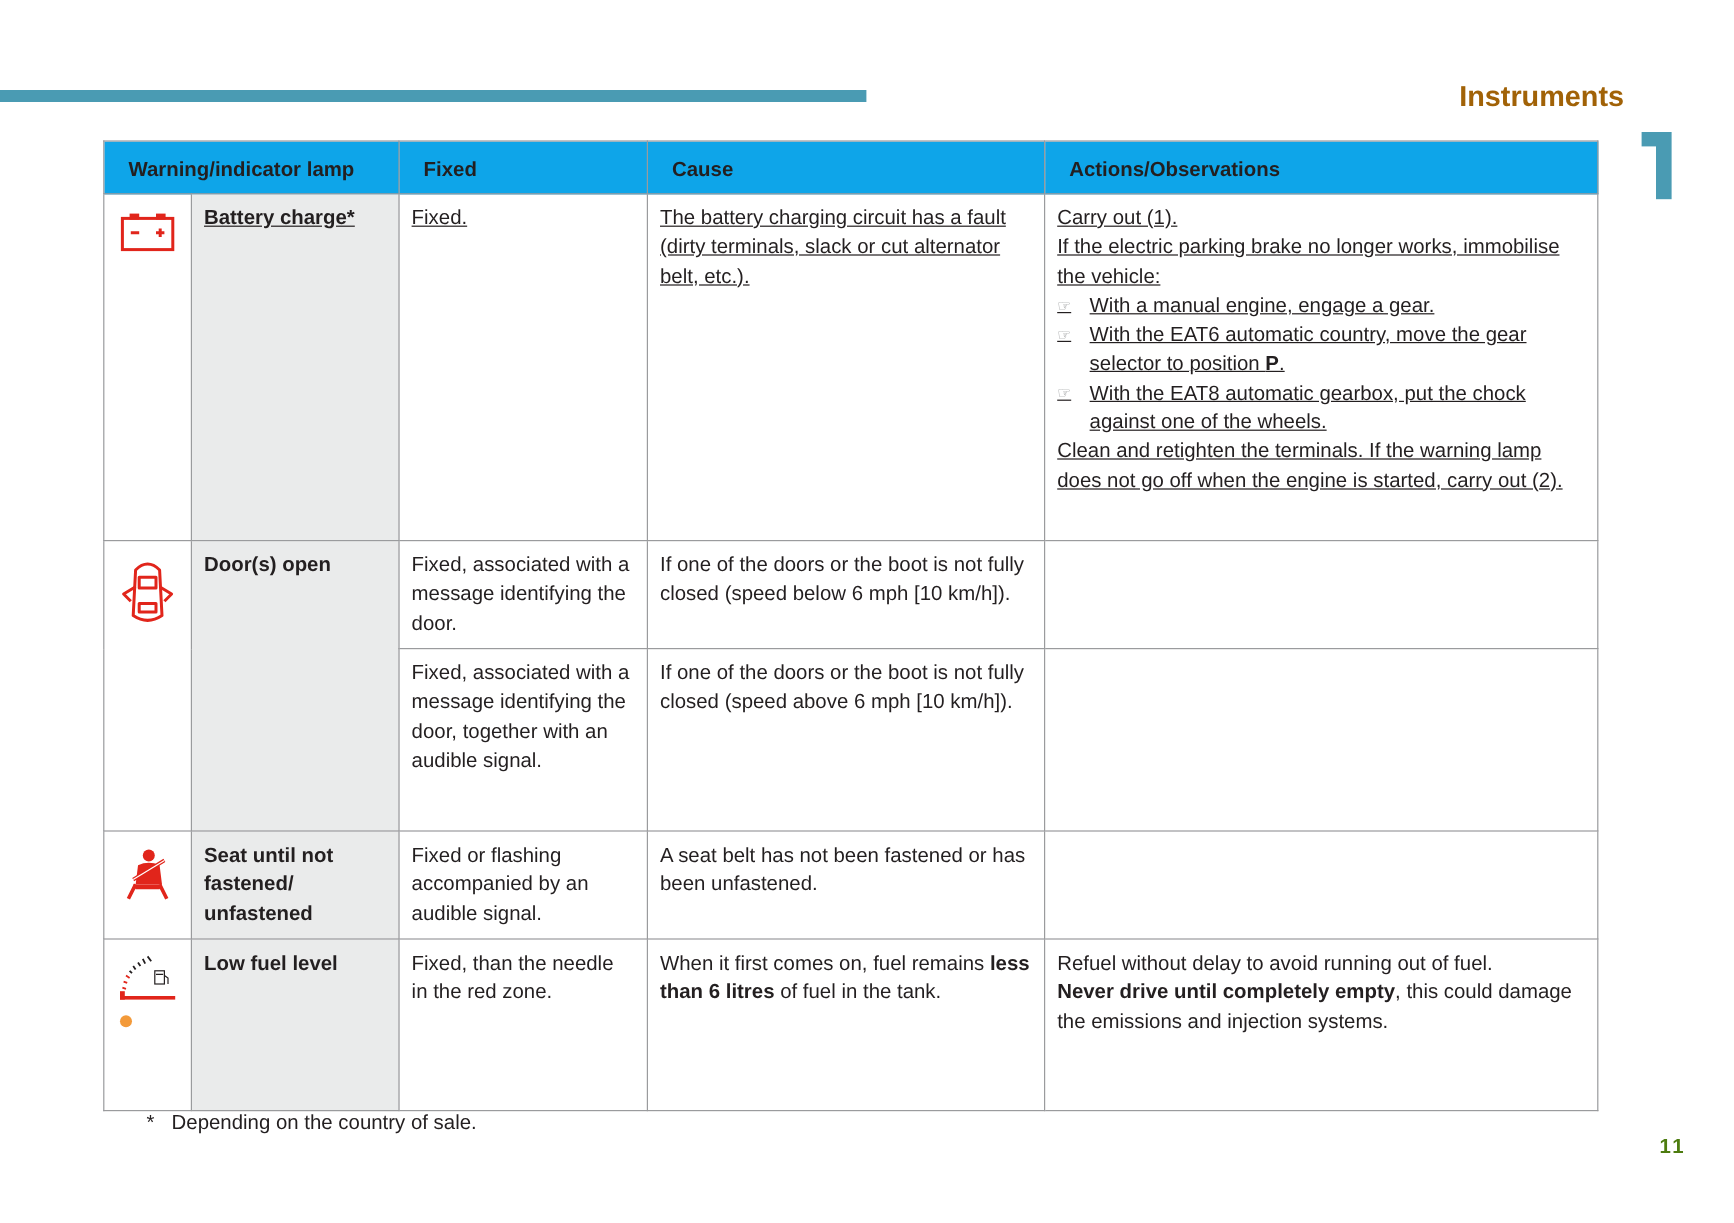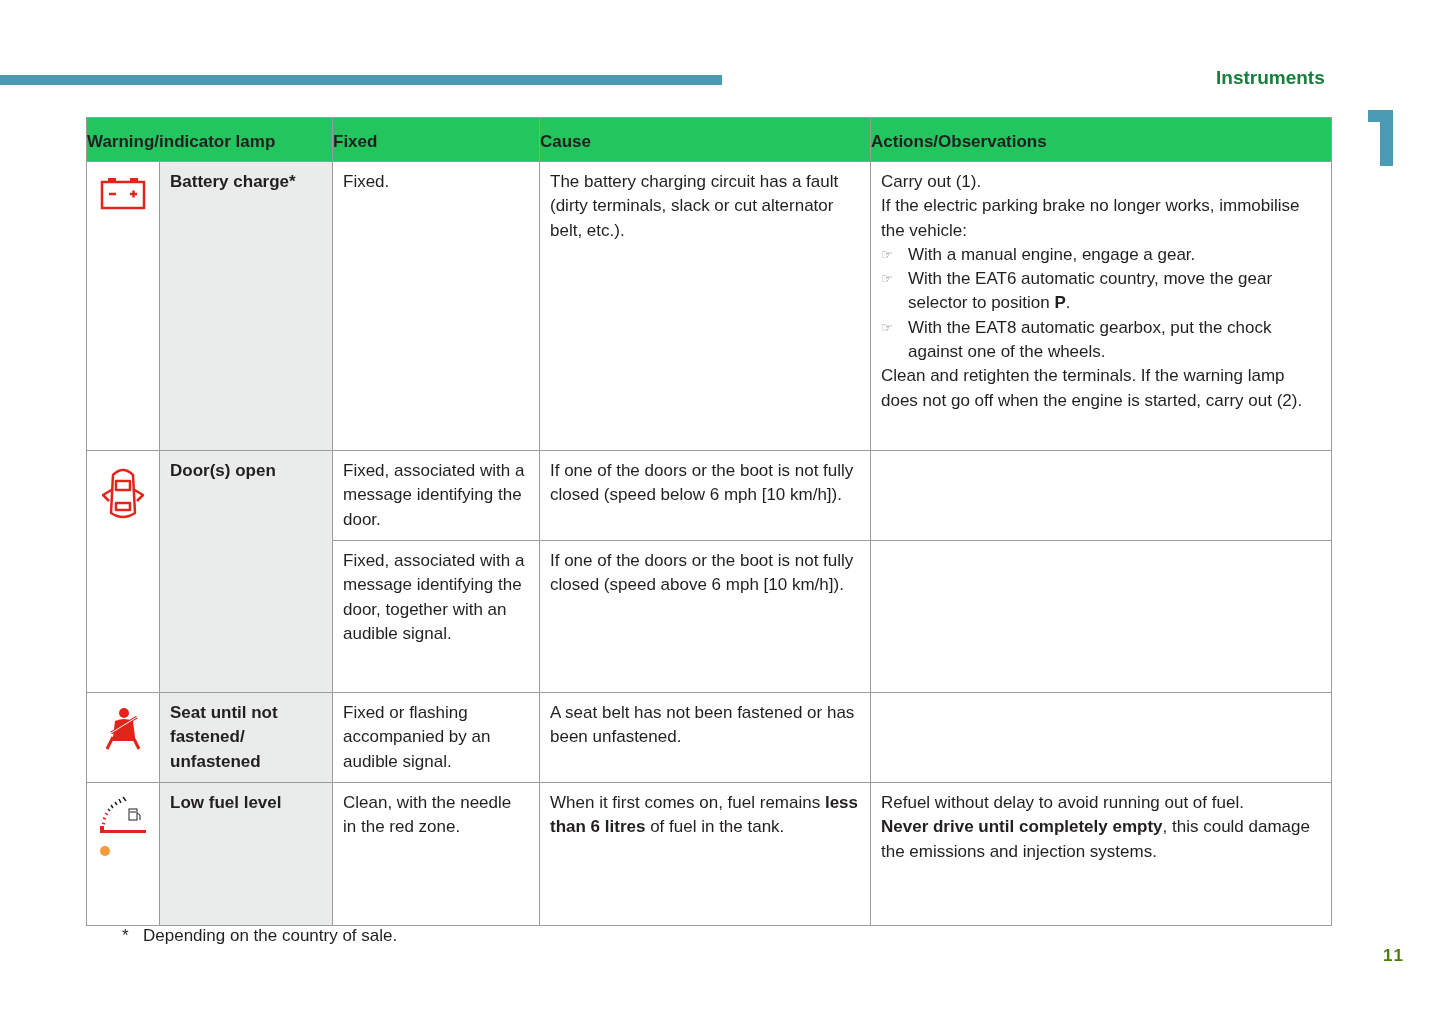--- a/index.html
+++ b/index.html
@@ -1,24 +1,24 @@
 <!DOCTYPE html>
 <html><head>
 <meta charset="utf-8">
 <style>
   html,body{margin:0;padding:0;background:#fff;}
   body{width:1445px;height:1019px;position:relative;overflow:hidden;font-family:"Liberation Sans",sans-serif;color:#231f20;}
   .topbar{position:absolute;left:0;top:75px;width:722px;height:10px;background:#4a9bb3;}
-  .section{position:absolute;left:1216px;top:67px;font-size:19px;font-weight:bold;color:#15803d;}
+  .section{position:absolute;left:1216px;top:67px;font-size:24px;font-weight:bold;color:#a16207;}
   .chapter{position:absolute;left:1368px;top:110px;width:25px;height:56px;}
   .chapter .v{position:absolute;left:12px;top:0;width:13px;height:56px;background:#4a9bb3;}
   .chapter .h{position:absolute;left:0;top:0;width:18px;height:12px;background:#4a9bb3;}
   table{position:absolute;left:86px;top:117px;border-collapse:collapse;width:1246px;font-size:17px;line-height:24.3px;}
   td,th{border:1.5px solid #9a9b9d;vertical-align:top;text-align:left;padding:8px 10px;}
-  th{background:#22c55e;font-weight:bold;height:31px;padding:12px 10px 0 0;vertical-align:top;}
+  th{background:#0ea5e9;font-weight:bold;height:31px;padding:12px 10px 0 20px;vertical-align:top;}
   td.icon{width:48px;text-align:center;padding:14px 10px;}
   td.name{background:#eaebeb;font-weight:bold;width:152px;}
   td.state{width:186px;}
   td.cause{width:310px;}
   .bul{display:flex;}
   .bul .g{width:27px;flex:none;color:#8a8b8d;font-size:13px;}
   .foot{position:absolute;left:86px;top:926px;font-size:17px;margin-left:36px;}
   .foot span.star{display:inline-block;width:21px;}
   .pagenum{position:absolute;left:1383px;top:946px;font-size:17px;font-weight:bold;color:#4d7c0f;letter-spacing:2px;}
 </style>
@@ -34,21 +34,21 @@
 
 <table>
   <tbody>
       <tr>
     <th colspan="2">Warning/indicator lamp</th>
     <th>Fixed</th>
     <th>Cause</th>
     <th>Actions/Observations</th>
   </tr>
 
-  <tr style="height:289px;">
+  <tr style="height:289px;text-decoration:underline;">
     <td class="icon">
       <span>
         <svg width="46" height="34" viewBox="0 0 46 34">
               <g fill="none" stroke="#e1251b" stroke-width="2.5">
                 <rect x="2" y="6" width="42" height="26"></rect>
               </g>
               <rect x="8" y="2" width="8" height="5" fill="#e1251b"></rect>
               <rect x="30" y="2" width="8" height="5" fill="#e1251b"></rect>
               <path d="M9 18h7M30 18h7M33.5 14.5v7" stroke="#e1251b" stroke-width="2.5"></path>
             </svg>
@@ -134,21 +134,21 @@
               <rect x="3" y="33" width="4" height="7" fill="#e1251b"></rect>
               <g fill="none" stroke="#231f20" stroke-width="1">
                 <rect x="32" y="16" width="8" height="11"></rect>
                 <path d="M33 19h6M40 20l3 2v5"></path>
               </g>
               <circle cx="8" cy="58" r="5" fill="#f39a3a"></circle>
             </svg>
       </span>
     </td>
     <td class="name">Low fuel level</td>
-    <td class="state">Clean, with the needle in the red zone.</td>
+    <td class="state">Fixed, than the needle in the red zone.</td>
     <td class="cause"><span>When it first comes on, fuel remains </span><b>less than 6 litres</b><span> of fuel in the tank.</span></td>
     <td><div>Refuel without delay to avoid running out of fuel.</div><b>Never drive until completely empty</b><span>, this could damage the emissions and injection systems.</span></td>
   </tr>
 </tbody>
   </table>
 
 <div class="foot"><span class="star">*</span><span>Depending on the country of sale.</span></div>
 <div class="pagenum">11</div>
 
 </body></html>

